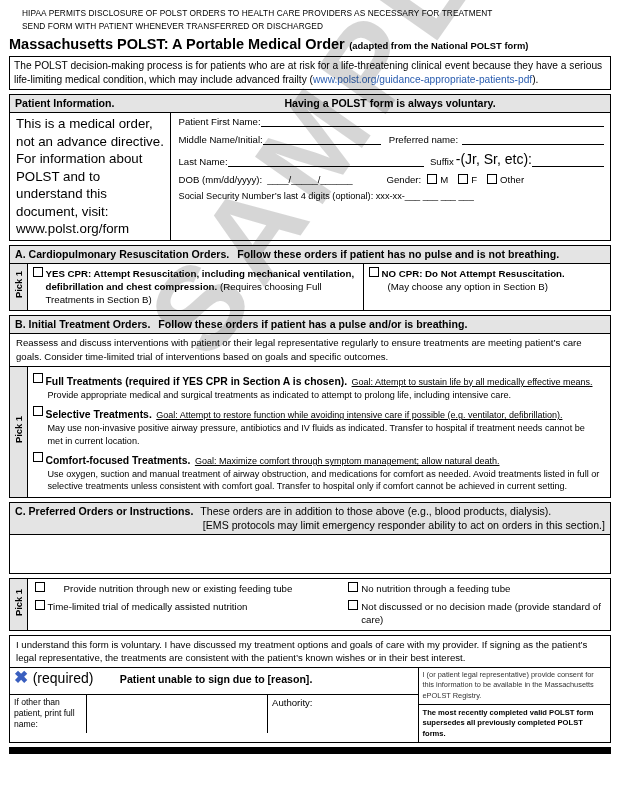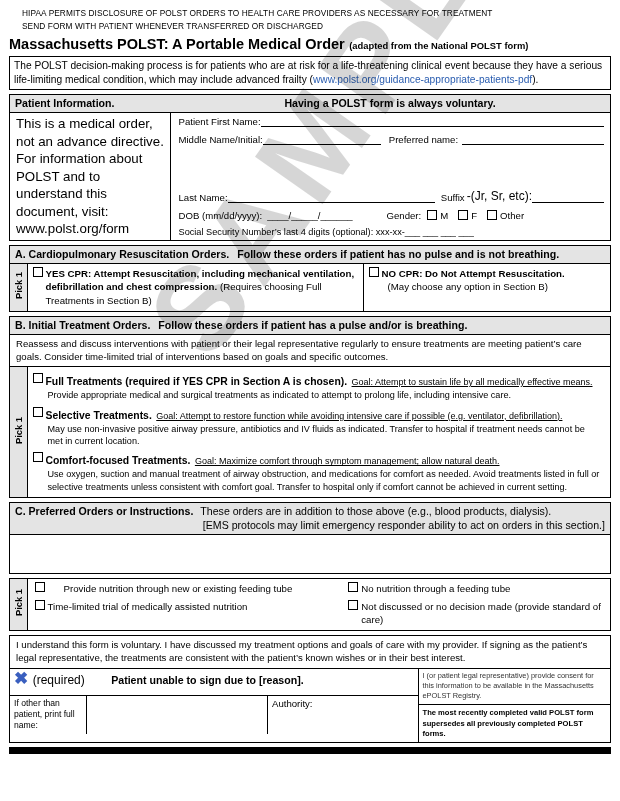--- a/index.html
+++ b/index.html
@@ -122,21 +122,21 @@
     width: 160px;
     border-right: 1px solid #000;
     font-size: 13.3px;
     line-height: 17.5px;
     padding: 2px 4px 2px 6px;
     vertical-align: top;
   }
   .pi-right { padding: 3px 6px 3px 8px; vertical-align: top; font-size: 9.6px; }
   .pi-right .ln { margin-bottom: 6.5px; display:flex; align-items:flex-end; }
   .ul { border-bottom: 1px solid #000; flex: 1 1 auto; height: 11px; }
-  .tiny { font-size: 12px; margin-top: 38px; }
+  .tiny { font-size: 14px; }
 
   .secA-cell { padding: 3px 4px 4px 5px; font-size: 9.7px; line-height: 13.2px; vertical-align: top; }
   .secA-cell b { font-weight: bold; }
   .secA-cell .light { font-weight: normal; }
 
   .bodytext { font-size: 9.6px; line-height: 13.2px; padding: 2px 6px 3px 6px; }
   .sub { font-size: 9.1px; line-height: 12.4px; padding-left: 15px; }
   .goal { text-decoration: underline; font-size: 9px; }
 
   .optrow { padding: 2px 5px 1px 5px; }

